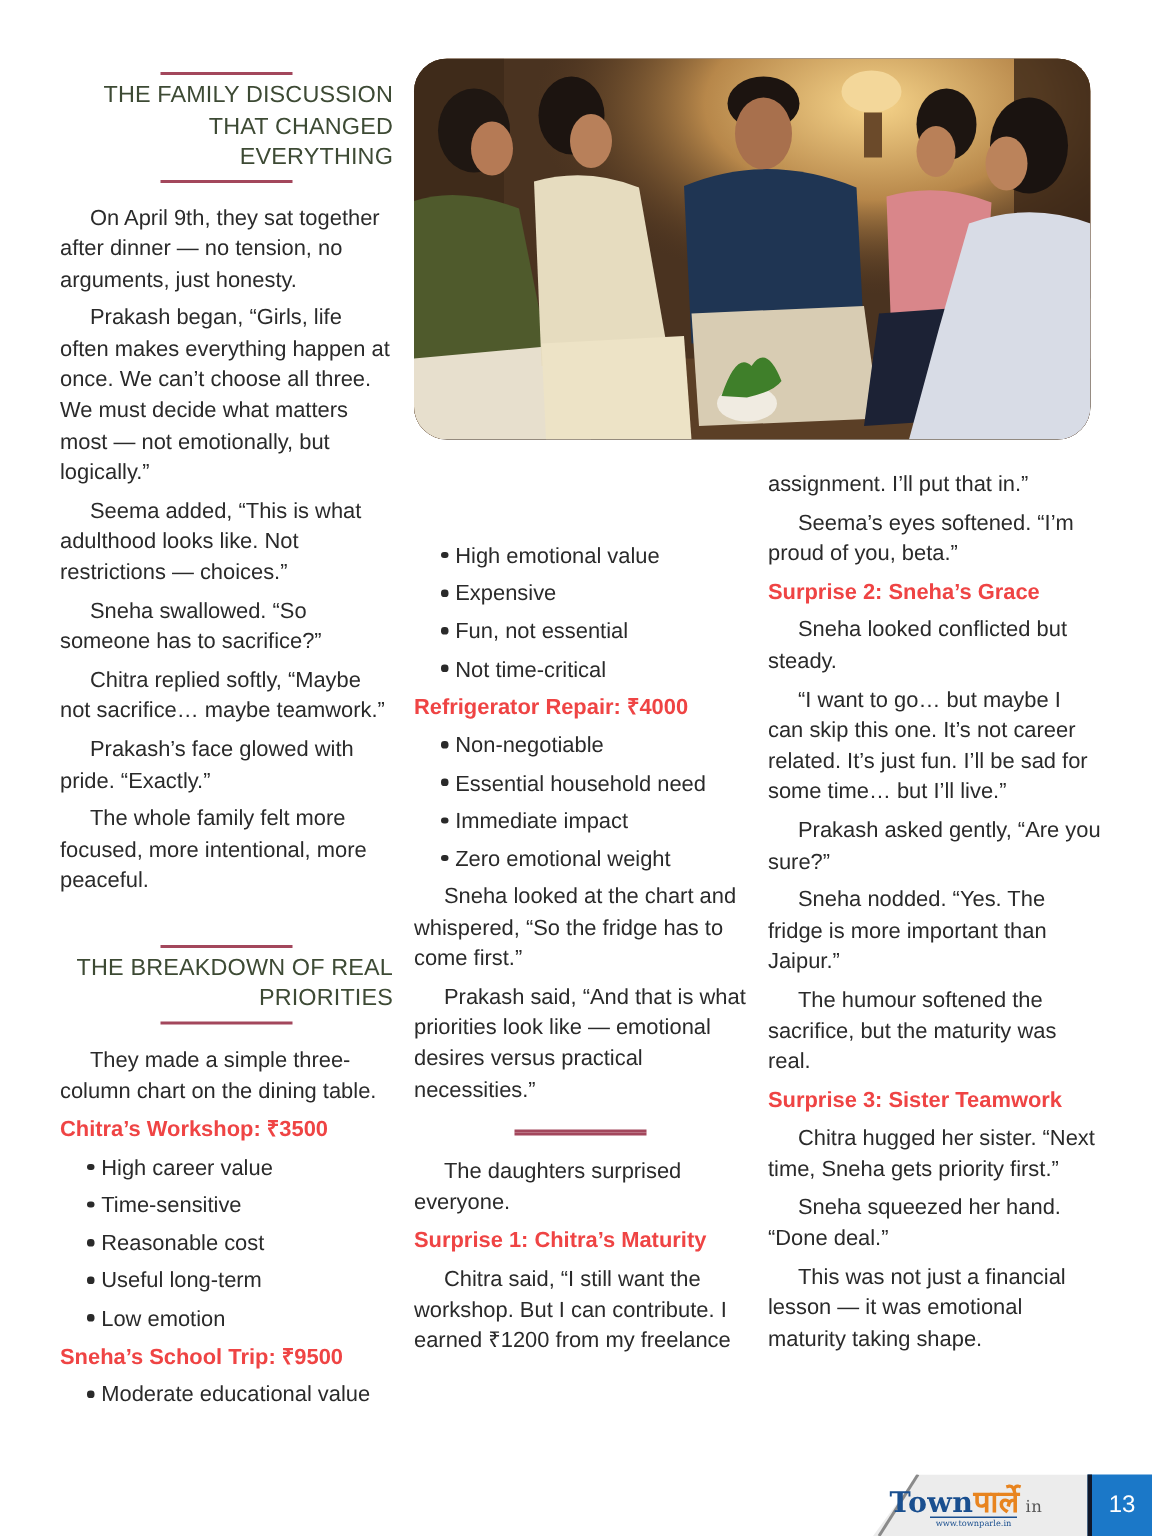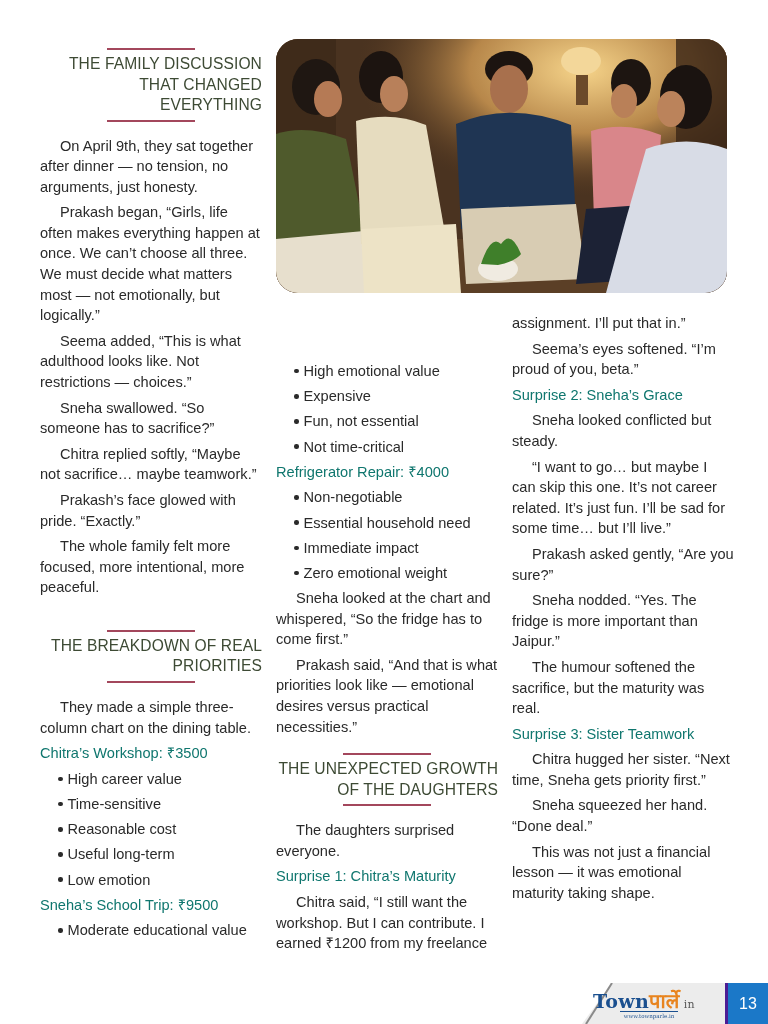--- a/index.html
+++ b/index.html
@@ -13,21 +13,21 @@
     .col3 { left: 512px; top: 313px; width: 222px; }
 
     .section-head { text-align: right; margin: 0 0 14px 0; }
     .rule { width: 88px; height: 2px; background: #a3475c; margin: 0 auto; }
     .head-text {
       color: #3d4a34; font-size: 15.6px; line-height: 20.5px; font-weight: 500;
       letter-spacing: 0.1px; margin: 4px 0 4px 0; text-transform: uppercase;
     }
     p { margin: 0 0 5px 0; }
     p.ind { text-indent: 20px; }
-    .sub { font-weight: 400; color: #0f766e; margin: 0 0 5px 0; }
+    .sub { font-weight: 700; color: #ef4444; margin: 0 0 5px 0; }
     .bullet { padding-left: 0; text-indent: 18px; margin: 0 0 4.6px 0; }
     .bullet .dot { display: inline-block; width: 4.5px; height: 4.5px; border-radius: 50%; background: #2a2a2a; vertical-align: middle; margin-right: 5px; position: relative; top: -1px; }
 
     .photo {
       position: absolute; left: 276px; top: 39px; width: 451px; height: 254px;
       border-radius: 22px; overflow: hidden;
       background: linear-gradient(180deg, #6a4a2a 0%, #8a6038 30%, #5a3c22 60%, #3a2a1c 100%);
     }
     .photo svg { width: 100%; height: 100%; display: block; }
 
@@ -41,21 +41,21 @@
     }
     .logo .deva { color: #e8841f; font-family: "DejaVu Sans", sans-serif; font-size: 20px; font-weight: 700; }
     .logo .in { font-size: 11px; color: #555; font-weight: 400; margin-left: 4px; font-family: "DejaVu Serif", serif; }
     .logo-url {
       position: absolute; left: 620px; top: 1011px; font-family: "DejaVu Serif", serif; font-size: 5.5px; color: #1a4f8f;
       border-top: 0.6px solid #1a4f8f; padding-top: 0.5px; width: 58px; text-align: center;
     }
     .page-num {
       position: absolute; left: 725px; top: 983px; width: 43px; height: 41px;
       background: #1b78c8; color: #fff; font-size: 16px; line-height: 41px; text-align: center;
-      border-left: 3px solid #4c1d95; box-sizing: border-box;
+      border-left: 3px solid #0f172a; box-sizing: border-box;
     }
   </style>
 </head>
 <body>
 
 <div class="col col1">
   <div class="section-head">
     <div class="rule"></div>
     <div class="head-text">The Family Discussion That Changed Everything</div>
     <div class="rule"></div>
@@ -142,21 +142,20 @@
   <div class="bullet"><span class="dot"></span><span>Non-negotiable</span></div>
   <div class="bullet"><span class="dot"></span><span>Essential household need</span></div>
   <div class="bullet"><span class="dot"></span><span>Immediate impact</span></div>
   <div class="bullet"><span class="dot"></span><span>Zero emotional weight</span></div>
 
   <p class="ind">Sneha looked at the chart and whispered, “So the fridge has to come first.”</p>
   <p class="ind">Prakash said, “And that is what priorities look like — emotional desires versus practical necessities.”</p>
 
   <div class="section-head" style="margin-top:16px">
     <div class="rule"></div>
-    <div class="head-text">The Unexpected Growth of the Daughters</div>
     <div class="rule"></div>
   </div>
   <p class="ind">The daughters surprised everyone.</p>
   <div class="sub">Surprise 1: Chitra’s Maturity</div>
   <p class="ind">Chitra said, “I still want the workshop. But I can contribute. I earned ₹1200 from my freelance</p>
 </div>
 
 <div class="col col3">
   <p>assignment. I’ll put that in.”</p>
   <p class="ind">Seema’s eyes softened. “I’m proud of you, beta.”</p>

